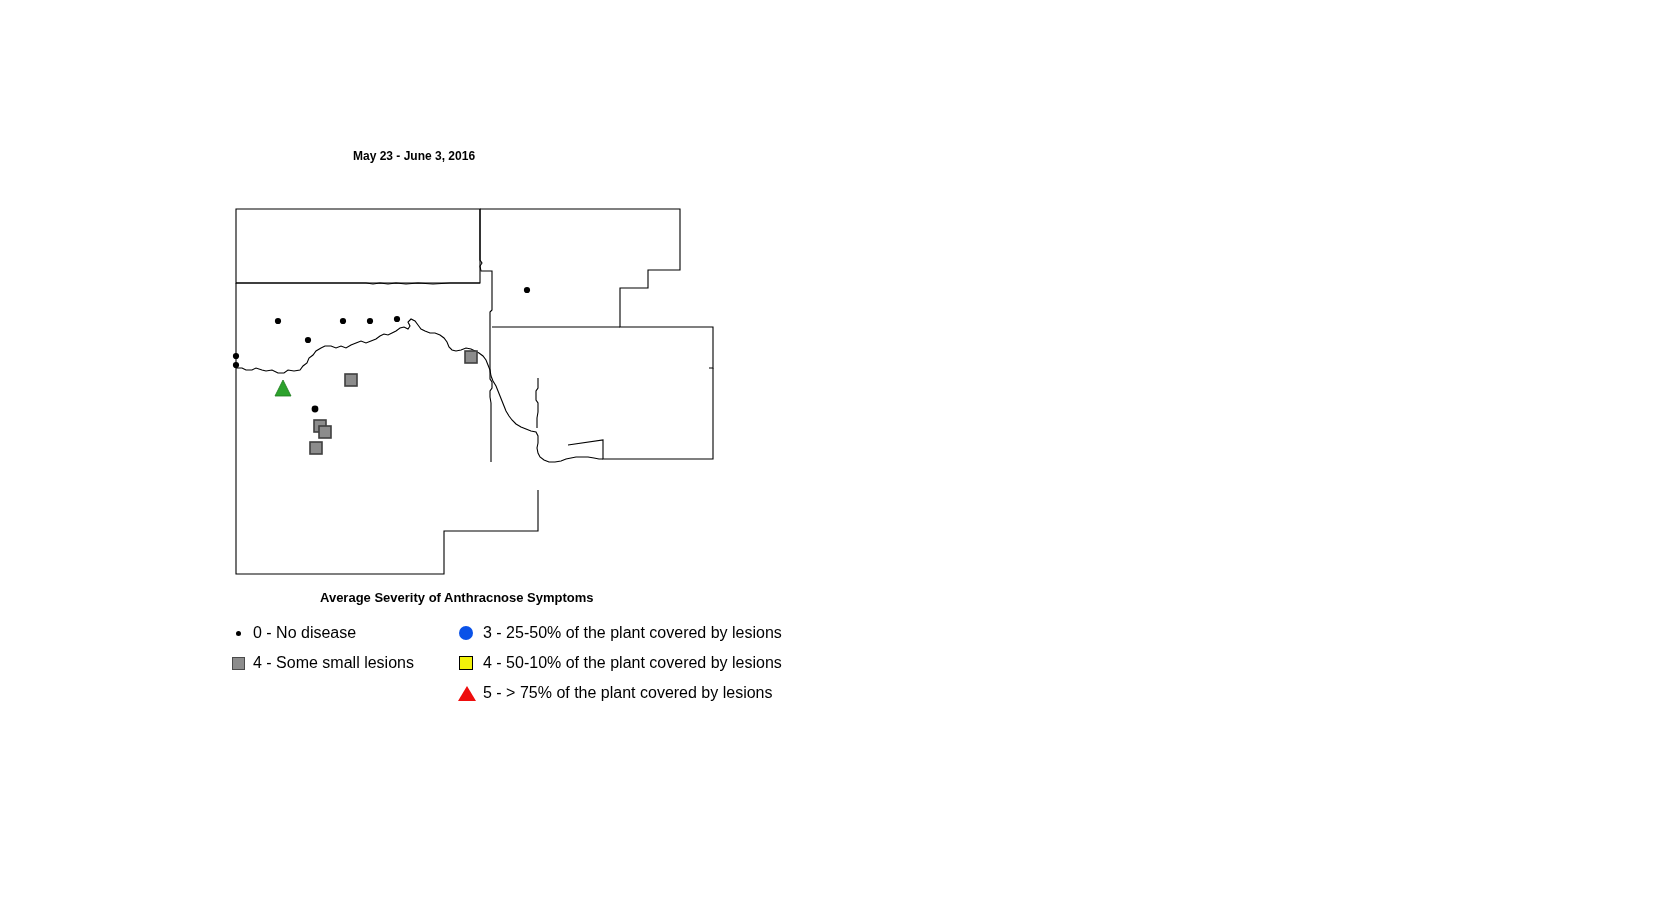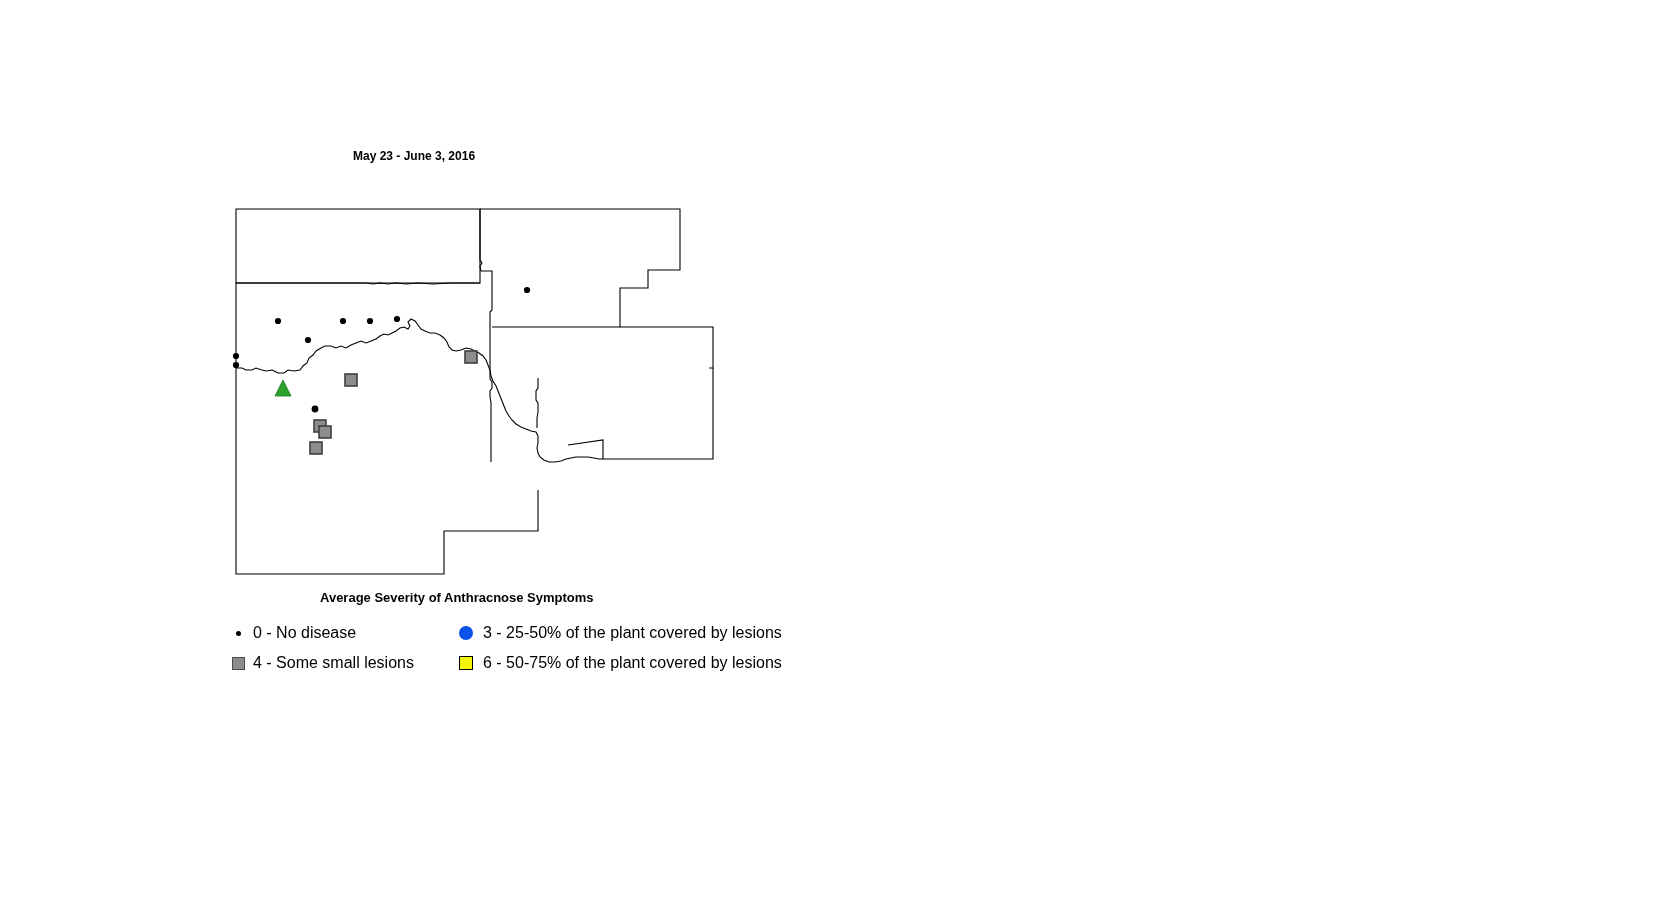--- a/index.html
+++ b/index.html
@@ -413,20 +413,26 @@
         <span class="legend-swatch">
           <span class="sw-circle-blue"></span>
         </span>
         <span class="legend-label">3 - 25-50% of the plant covered by lesions</span>
       </div>
 
       <div class="legend-row">
         <span class="legend-swatch">
           <span class="sw-square-yellow"></span>
         </span>
-        <span class="legend-label">6 - 50-75% of the plant covered by lesions</span>
+        <span class="legend-label">4 - 50-10% of the plant covered by lesions</span>
       </div>
 
+      <div class="legend-row">
+        <span class="legend-swatch">
+          <span class="sw-tri-red"></span>
+        </span>
+        <span class="legend-label">5 - &gt; 75% of the plant covered by lesions</span>
+      </div>
 
     </div>
   </div>
 
 </div>
 
 </body></html>

